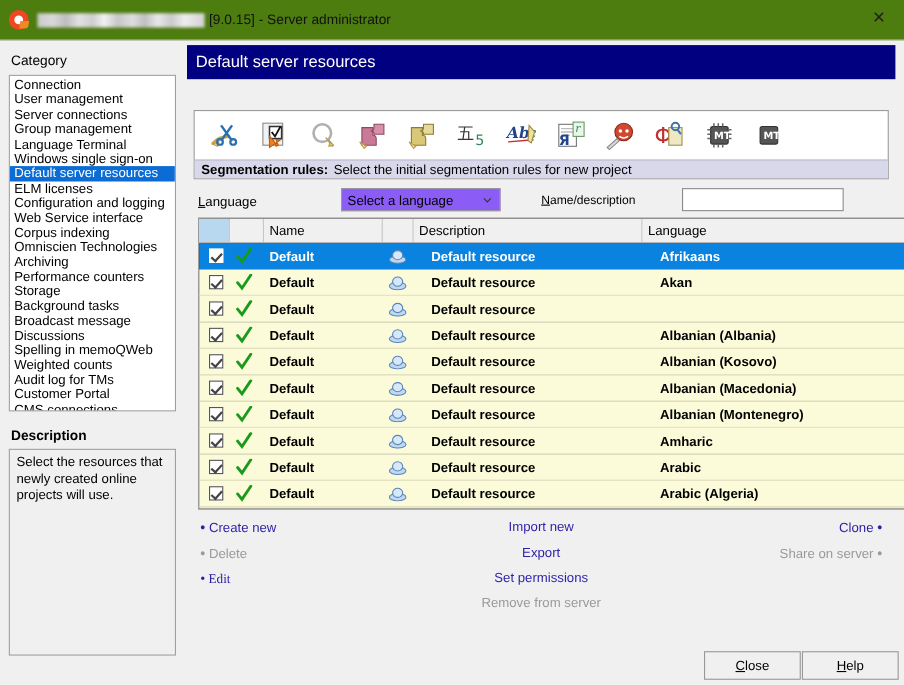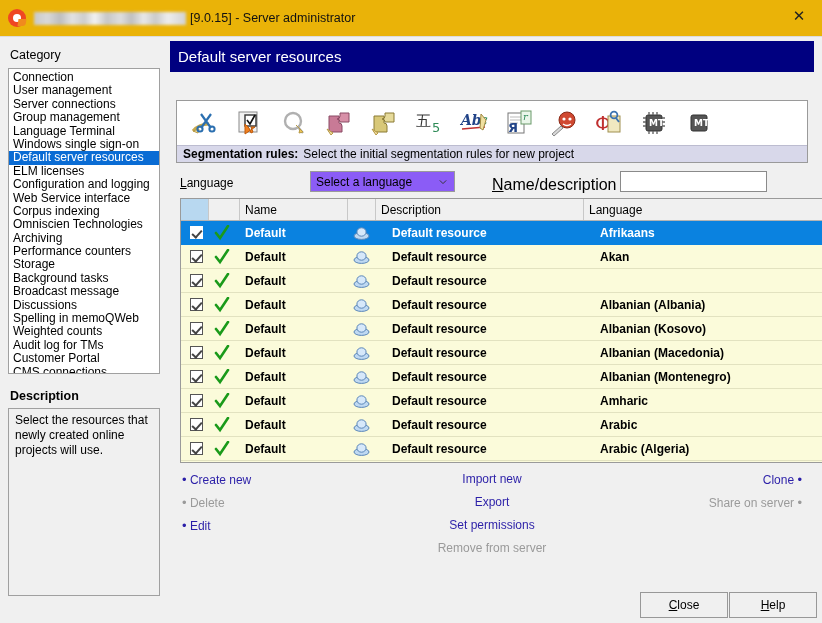--- a/index.html
+++ b/index.html
@@ -10,21 +10,21 @@
     font-size: 12px;
     background: #f0f0f0;
     color: #000;
     overflow: hidden;
     -webkit-font-smoothing: none;
   }
 
   
   #titlebar {
     position: absolute; left:0; top:0; width:822px; height:37px;
-    background:#eab308; display:flex; align-items:center;
+    background:#4d7c0f; display:flex; align-items:center;
     border-bottom:1px solid #dcdcdc;
   }
   #app-logo {
     width:18px; height:18px; margin-left:8px; margin-right:8px;
     position:relative; flex:0 0 auto;
   }
   #app-logo .ring {
     position:absolute; left:0; top:0; width:18px; height:18px;
     border-radius:50%; background:#ef4623;
   }
@@ -112,21 +112,21 @@
   #language-select {
     position:absolute; left:310px; top:171px; width:145px; height:21px;
     background:#8b5cf6; border:1px solid #9a9a9a;
     font-size:12px; display:flex; align-items:center; padding-left:5px;
     cursor:default;
   }
   #language-select .chev {
     position:absolute; right:7px; top:6px; width:8px; height:8px;
   }
   #lbl-namedesc {
-    position:absolute; left:492px; top:176px; font-size:16px;
+    position:absolute; left:492px; top:176px; font-size:11px;
   }
   #namedesc-input {
     position:absolute; left:620px; top:171px; width:147px; height:21px;
     background:#fff; border:1px solid #8a8a8a; font-size:12px;
     padding:0 4px; font-family:"Liberation Sans", sans-serif;
   }
 
   
   #grid {
     position:absolute; left:180px; top:198px; width:664px; height:265px;
@@ -564,21 +564,21 @@
   <div id="grid-scroll">
     <div class="sb-btn">▲</div>
     <div id="sb-thumb"></div>
     <div class="sb-btn" style="position:absolute;bottom:0;left:0;">▼</div>
   </div>
 </div>
 
 <div id="actions">
     <div class="link col-left" style="top: 0px;"><span class="bullet">•</span> <span>Create new</span></div>
     <div class="link col-left disabled" style="top: 23px;"><span class="bullet">•</span> <span>Delete</span></div>
-    <div class="link col-left" style="top: 46px;"><span class="bullet">•</span> <span>Edit</span></div>
+    <div class="link col-left" style="top: 46px; font-family: Liberation Serif, serif;"><span class="bullet">•</span> <span>Edit</span></div>
     <div class="link col-mid" style="top: 0px;"><span>Import new</span></div>
     <div class="link col-mid" style="top: 23px;"><span>Export</span></div>
     <div class="link col-mid" style="top: 46px;"><span>Set permissions</span></div>
     <div class="link col-mid disabled" style="top: 69px;"><span>Remove from server</span></div>
     <div class="link col-right" style="top: 0px;"><span>Clone</span> <span class="bullet">•</span></div>
     <div class="link col-right disabled" style="top: 23px;"><span>Share on server</span> <span class="bullet">•</span></div>
   </div>
 
 <div class="btn" id="btn-close"><u>C</u>lose</div>
 <div class="btn" id="btn-help"><u>H</u>elp</div>

